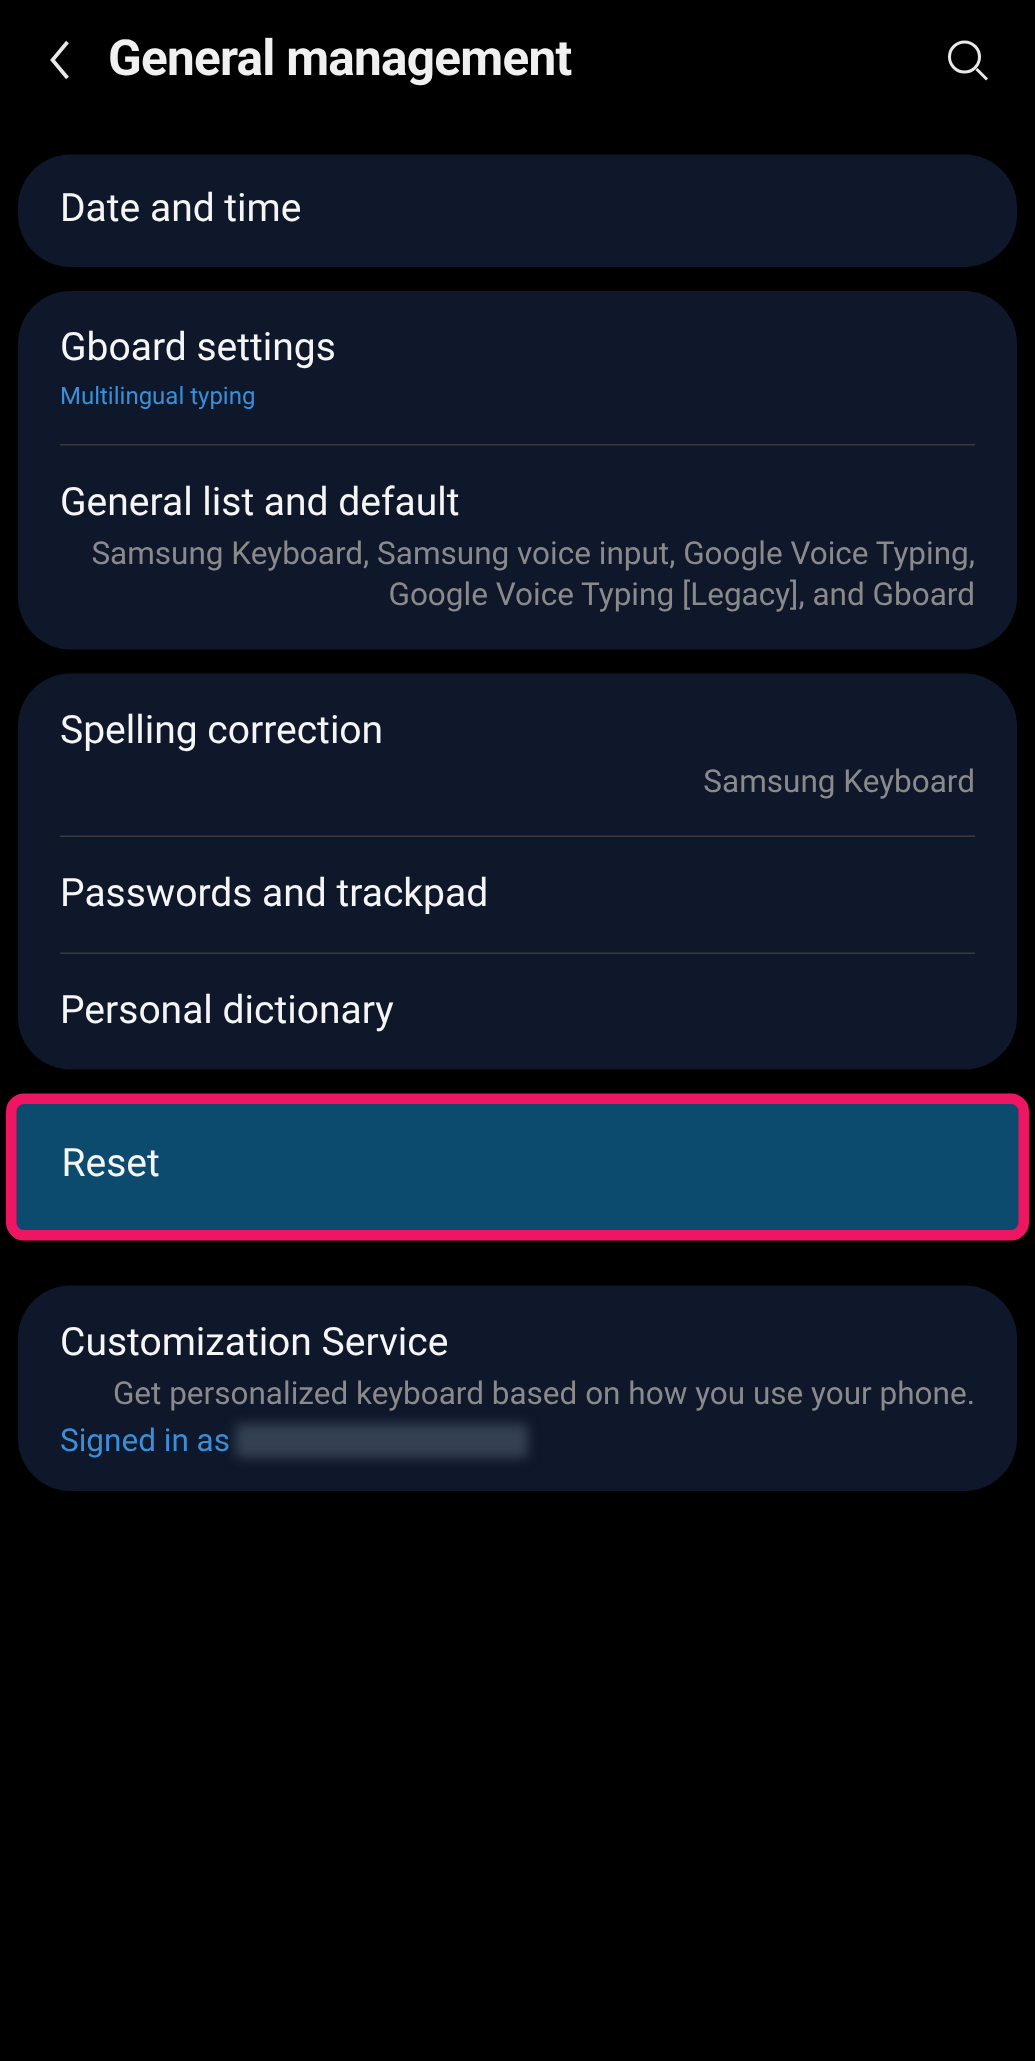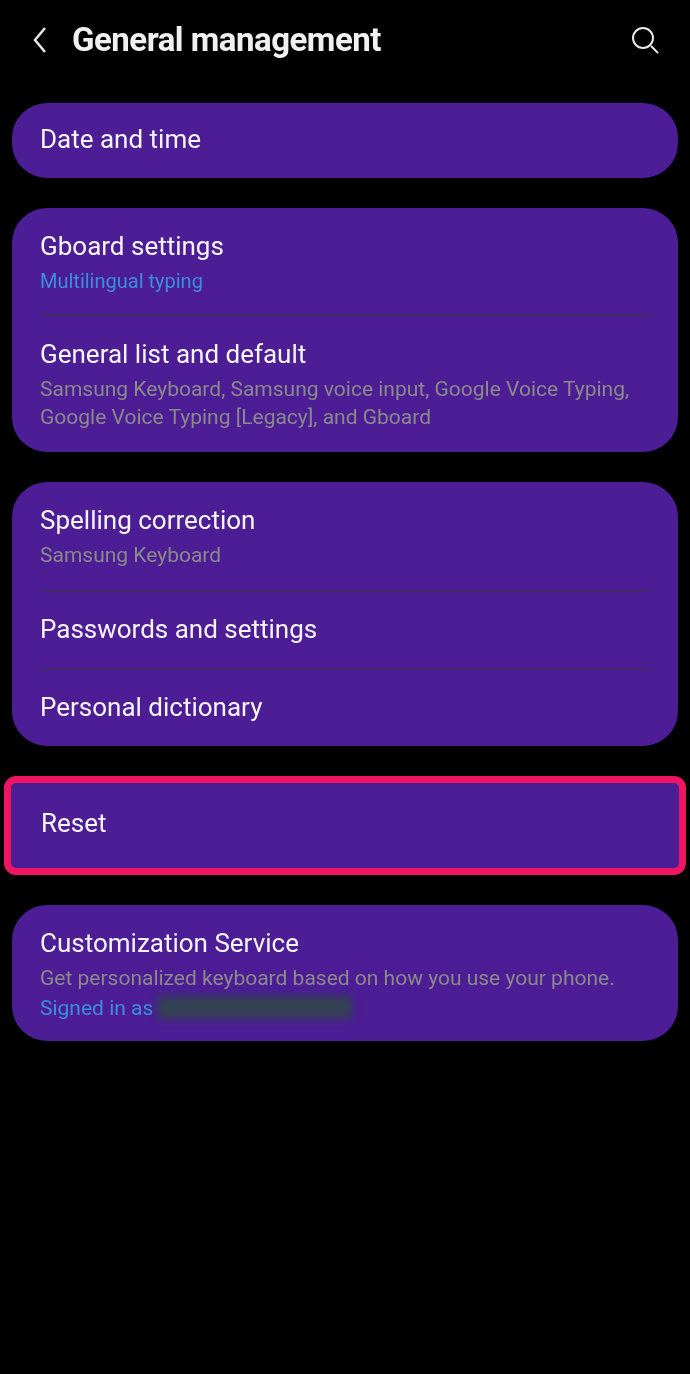--- a/index.html
+++ b/index.html
@@ -53,55 +53,56 @@
       width: 30px;
       height: 30px;
       stroke: #e8e8e8;
       stroke-width: 2;
       fill: none;
     }
     .content {
       padding: 0 12px;
     }
     .group {
-      background: #4c1d95;
+      background: #0f172a;
       border-radius: 35px;
-      margin-bottom: 30px;
+      margin-bottom: 16px;
       overflow: hidden;
     }
     .row {
       padding: 21px 28px 21px 28px;
     }
     .row .title {
       font-size: 26px;
       font-weight: 400;
       color: #f5f5f5;
       line-height: 1.35;
     }
     .row .subtitle {
       font-size: 21px;
       color: #8a8a8a;
       margin-top: 4px;
       line-height: 1.3;
+      text-align: right;
     }
     .row .subtitle-blue {
-      font-size: 20px;
+      font-size: 16px;
       color: #3a8fd8;
       margin-top: 4px;
       line-height: 1.3;
     }
     .divider {
       height: 1px;
       background: #3a3a3a;
       margin: 0 28px;
     }
     .highlighted-group {
       border: 7px solid #ee1662;
       border-radius: 12px;
-      background: #4c1d95;
+      background: #0c4a6e;
       margin: 0 -8px 30px -8px;
       padding: 0;
     }
     .highlighted-group .row {
       padding: 23px 30px 26px 30px;
     }
     .signed-in-line {
       display: flex;
       align-items: center;
       margin-top: 4px;
@@ -161,21 +162,21 @@
   </div>
 
 
   <div class="group">
     <div class="row">
       <div class="title">Spelling correction</div>
       <div class="subtitle">Samsung Keyboard</div>
     </div>
     <div class="divider"></div>
     <div class="row">
-      <div class="title">Passwords and settings</div>
+      <div class="title">Passwords and trackpad</div>
     </div>
     <div class="divider"></div>
     <div class="row">
       <div class="title">Personal dictionary</div>
     </div>
   </div>
 
   <div class="highlighted-group">
     <div class="row">
       <div class="title">Reset</div>

